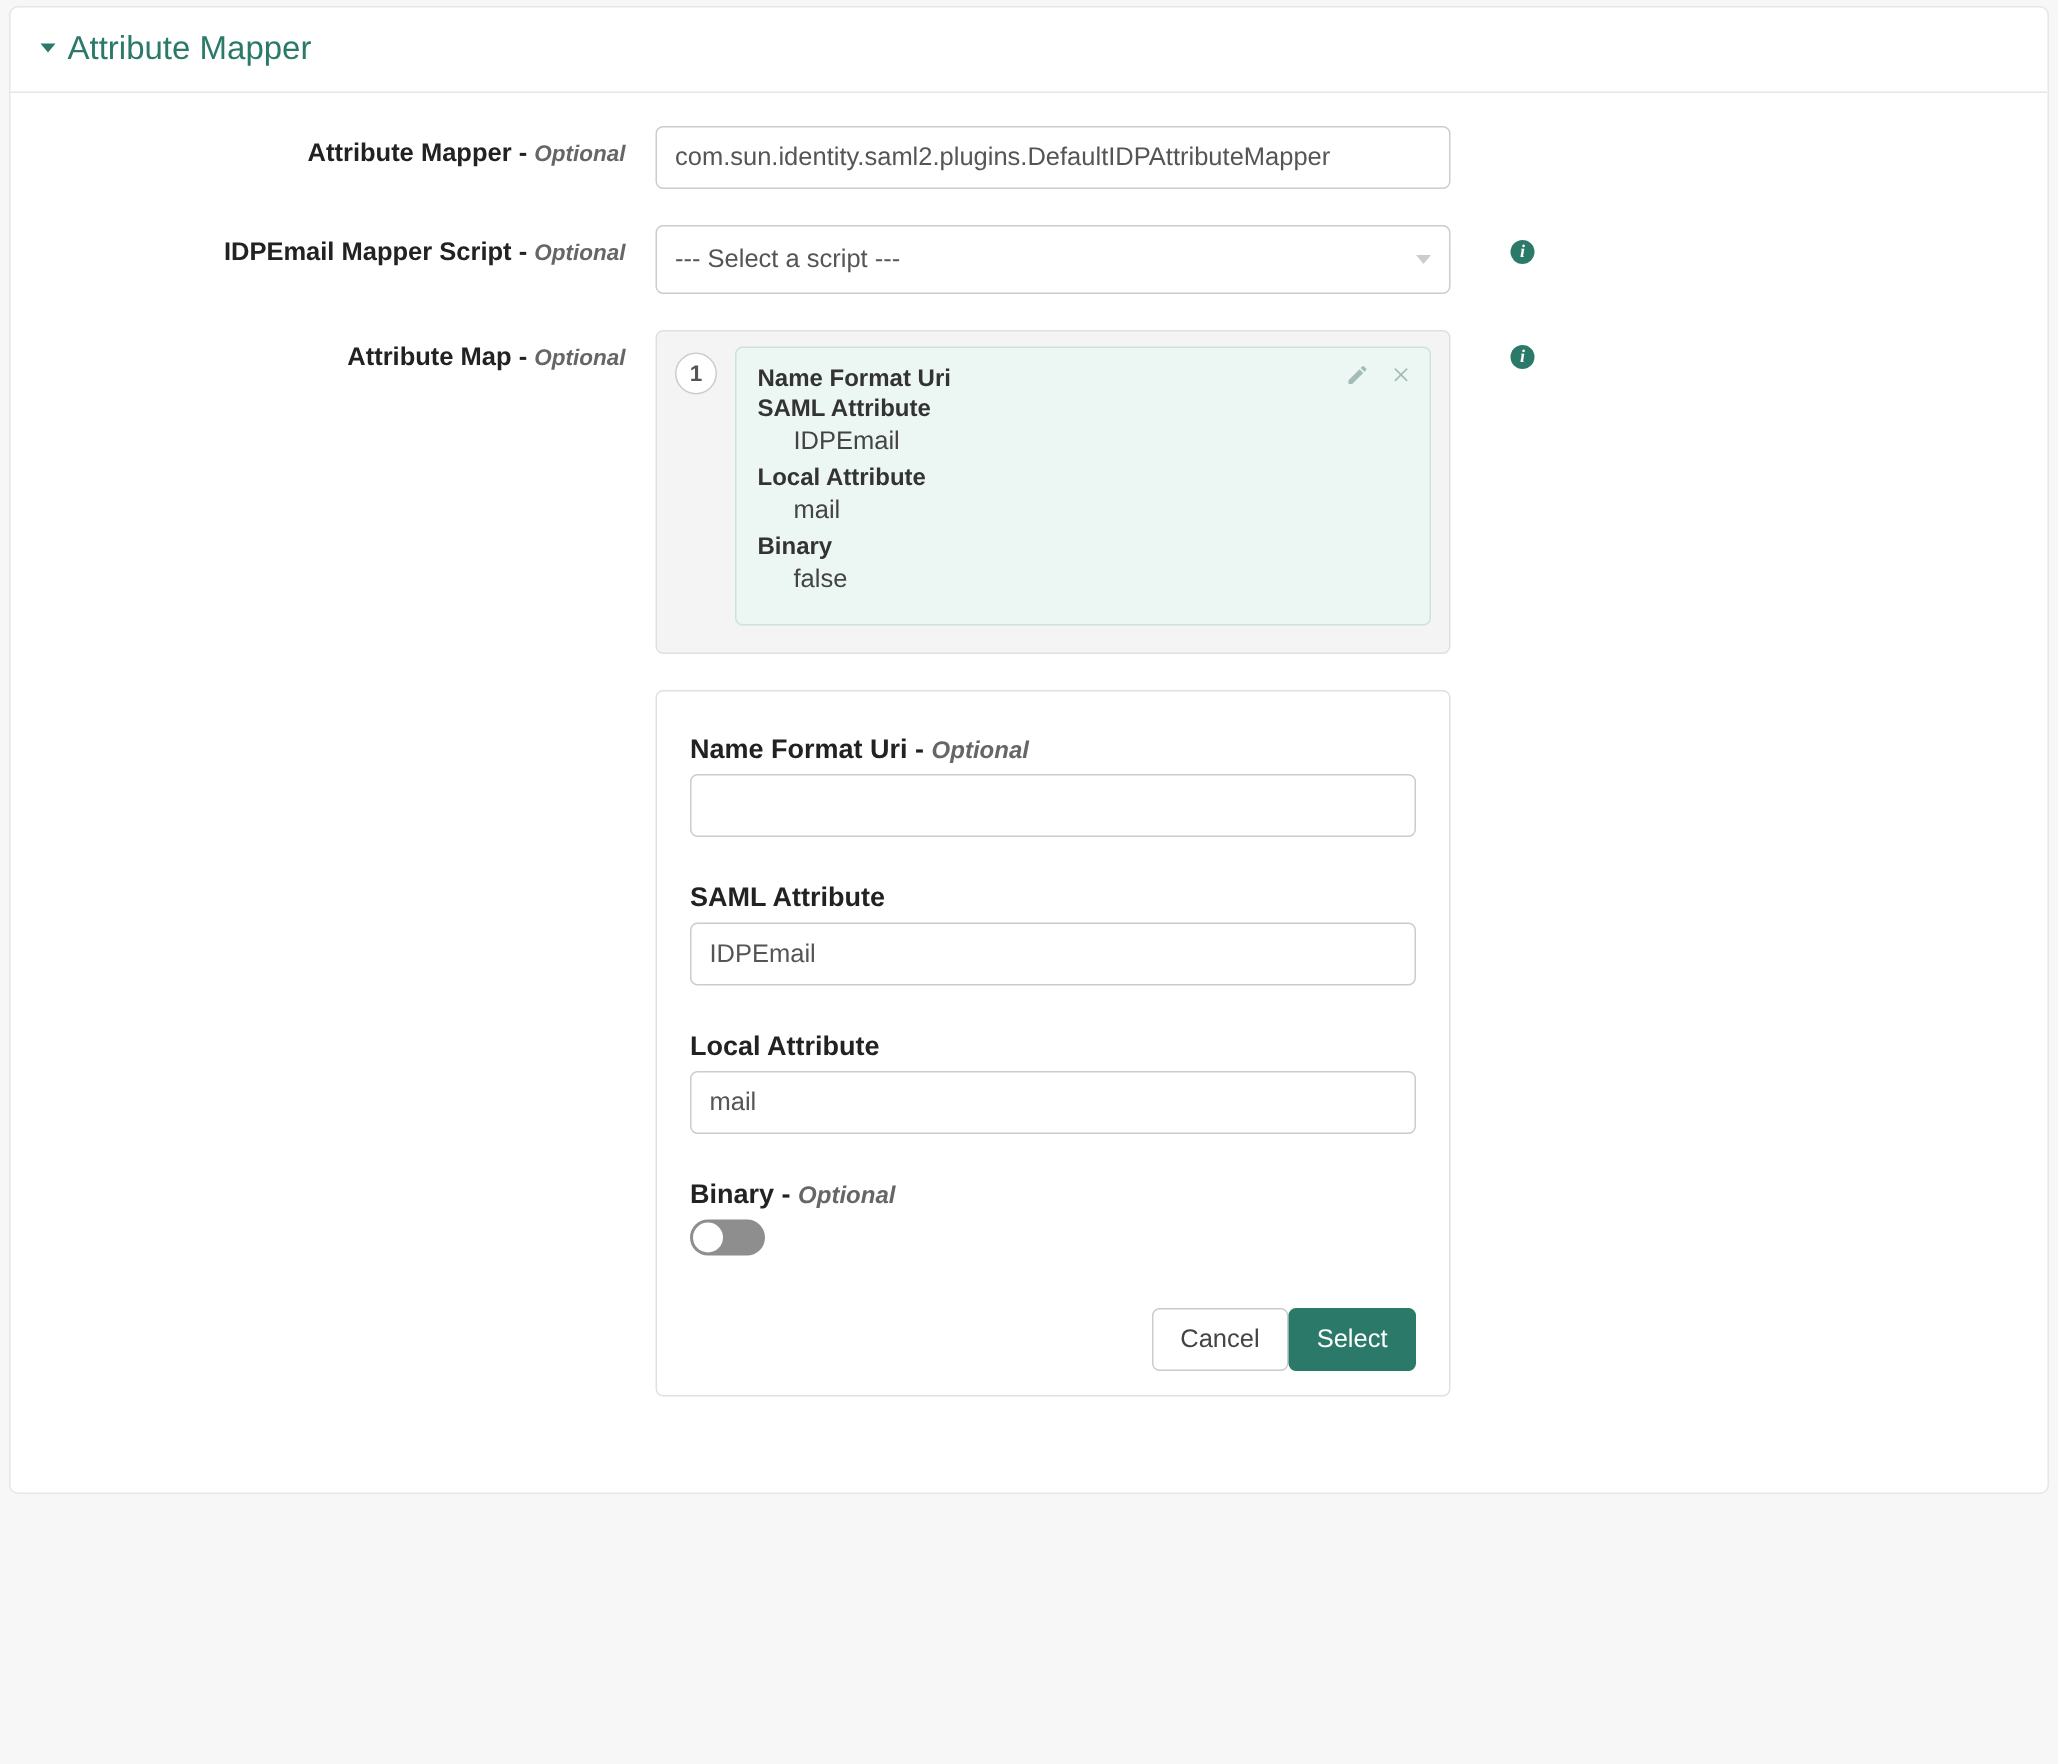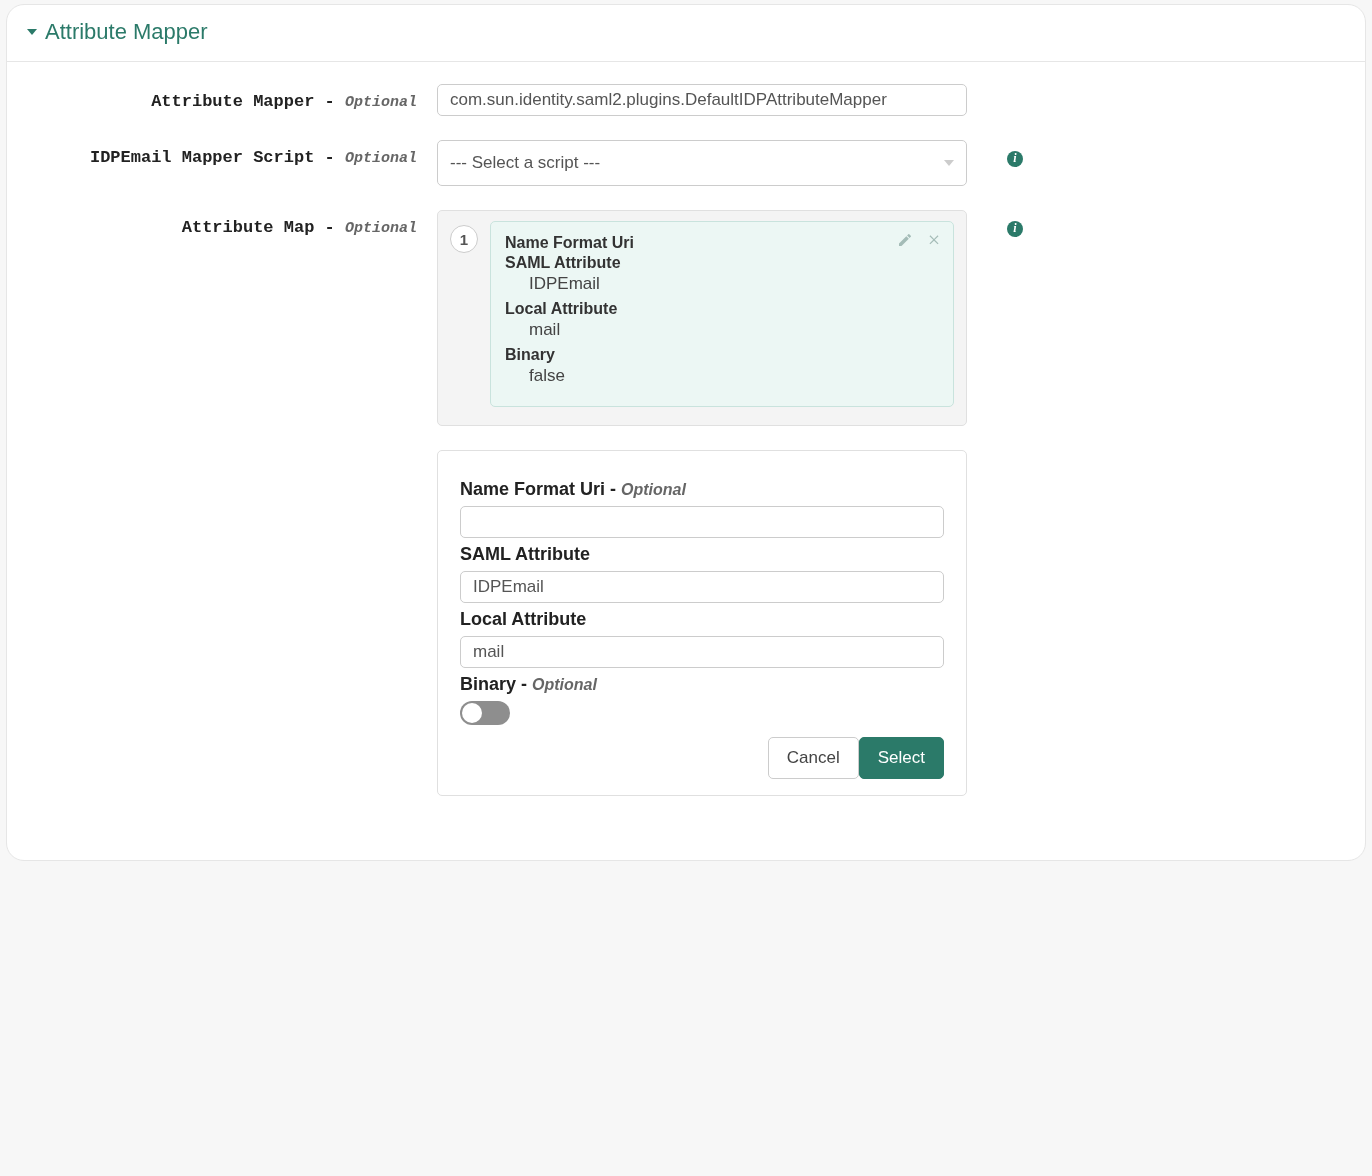--- a/index.html
+++ b/index.html
@@ -6,21 +6,21 @@
     body {
       font-family: -apple-system, "Helvetica Neue", Arial, sans-serif;
       background: #f7f7f7;
       padding: 0;
       color: #333;
     }
     .panel {
       margin: 4px 6px;
       background: #fff;
       border: 1px solid #e6e6e6;
-      border-radius: 18px;
+      border-radius: 6px;
       overflow: hidden;
     }
     .panel-header {
       padding: 14px 20px 16px 20px;
       display: flex;
       align-items: center;
       gap: 8px;
       border-bottom: 1px solid #e6e6e6;
     }
     .panel-header .caret {
@@ -42,42 +42,41 @@
       align-items: flex-start;
       margin-bottom: 24px;
       gap: 20px;
     }
     .form-row .label-col {
       width: 390px;
       text-align: right;
       padding-top: 8px;
       font-size: 17px;
       color: #222;
-      font-family: Liberation Mono, monospace;
     }
     .form-row .label-col .main {
       font-weight: 700;
     }
     .form-row .label-col .opt {
       font-style: italic;
       font-weight: 700;
       font-size: 15px;
       color: #666;
     }
     .form-row .field-col {
       flex: 0 0 530px;
     }
     .form-row .info-col {
       flex: 0 0 40px;
       padding-top: 8px;
       padding-left: 20px;
     }
     .text-input {
       width: 100%;
-      height: 32px;
+      height: 42px;
       padding: 6px 12px;
       border: 1px solid #ccc;
       border-radius: 5px;
       font-size: 17px;
       color: #555;
       background: #fff;
     }
     .select-box {
       width: 100%;
       height: 46px;
@@ -172,21 +171,21 @@
       color: #222;
       margin-bottom: 6px;
     }
     .edit-form .fld-label .opt2 {
       font-style: italic;
       font-weight: 700;
       font-size: 16px;
       color: #666;
     }
     .edit-form .fld {
-      margin-bottom: 6px;
+      margin-bottom: 30px;
     }
     .toggle {
       width: 50px; height: 24px;
       border-radius: 24px;
       background: #8e8e8e;
       position: relative;
       display: inline-block;
     }
     .toggle::after {
       content: "";

